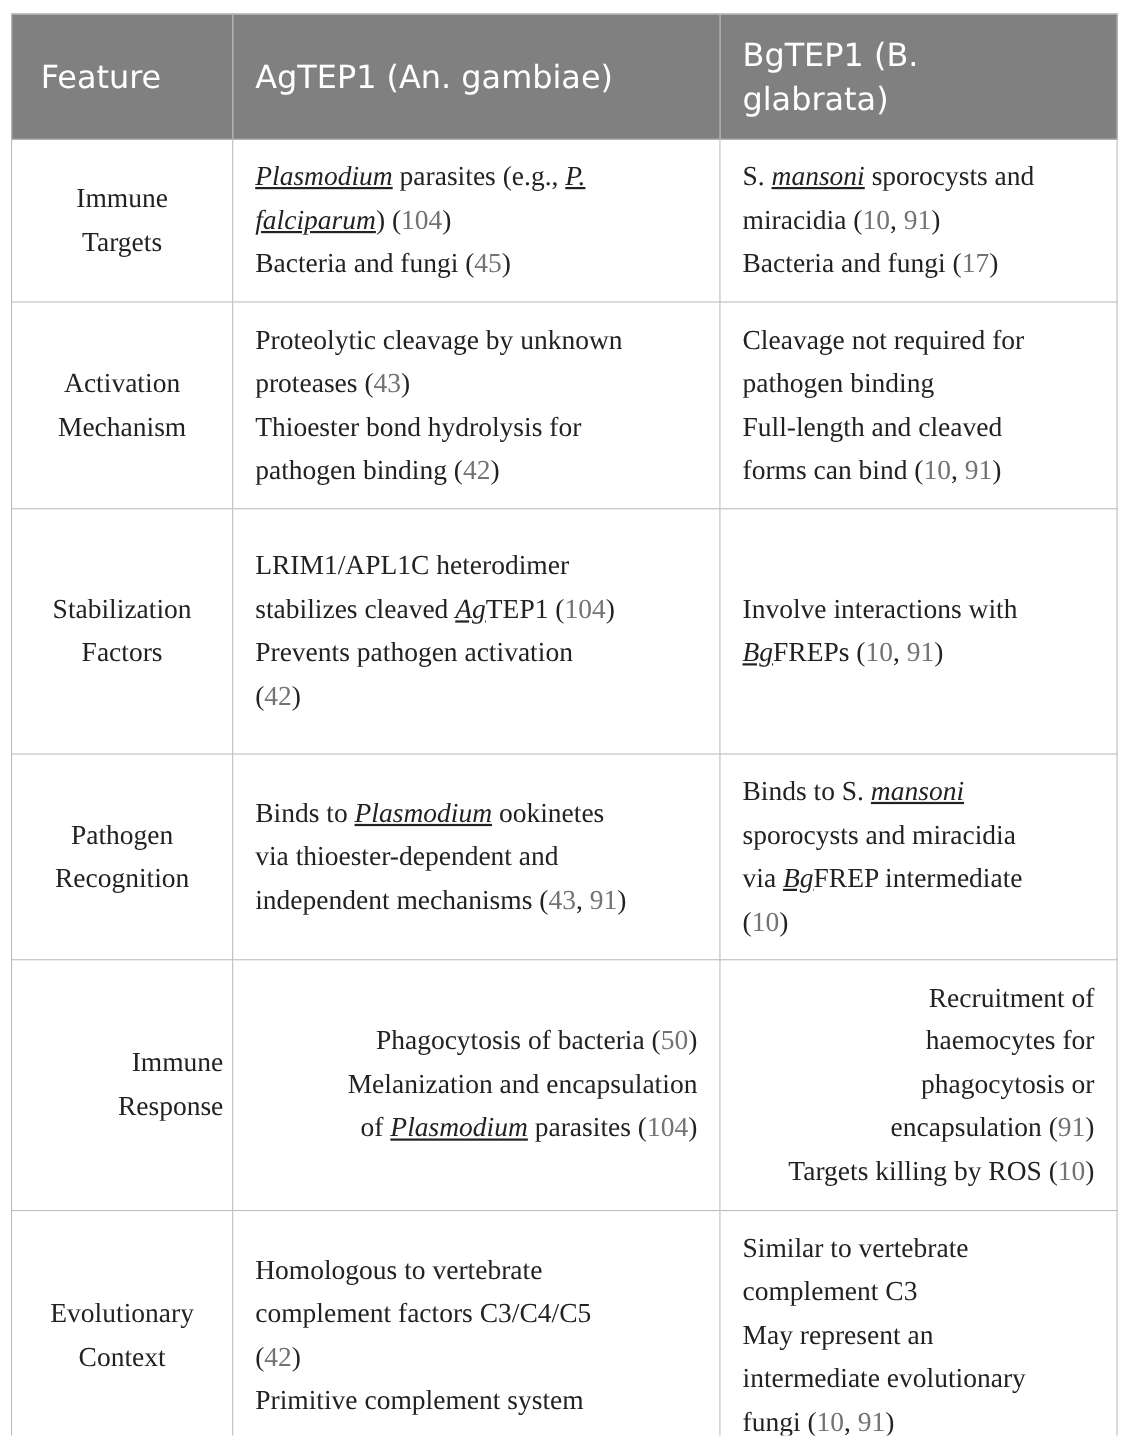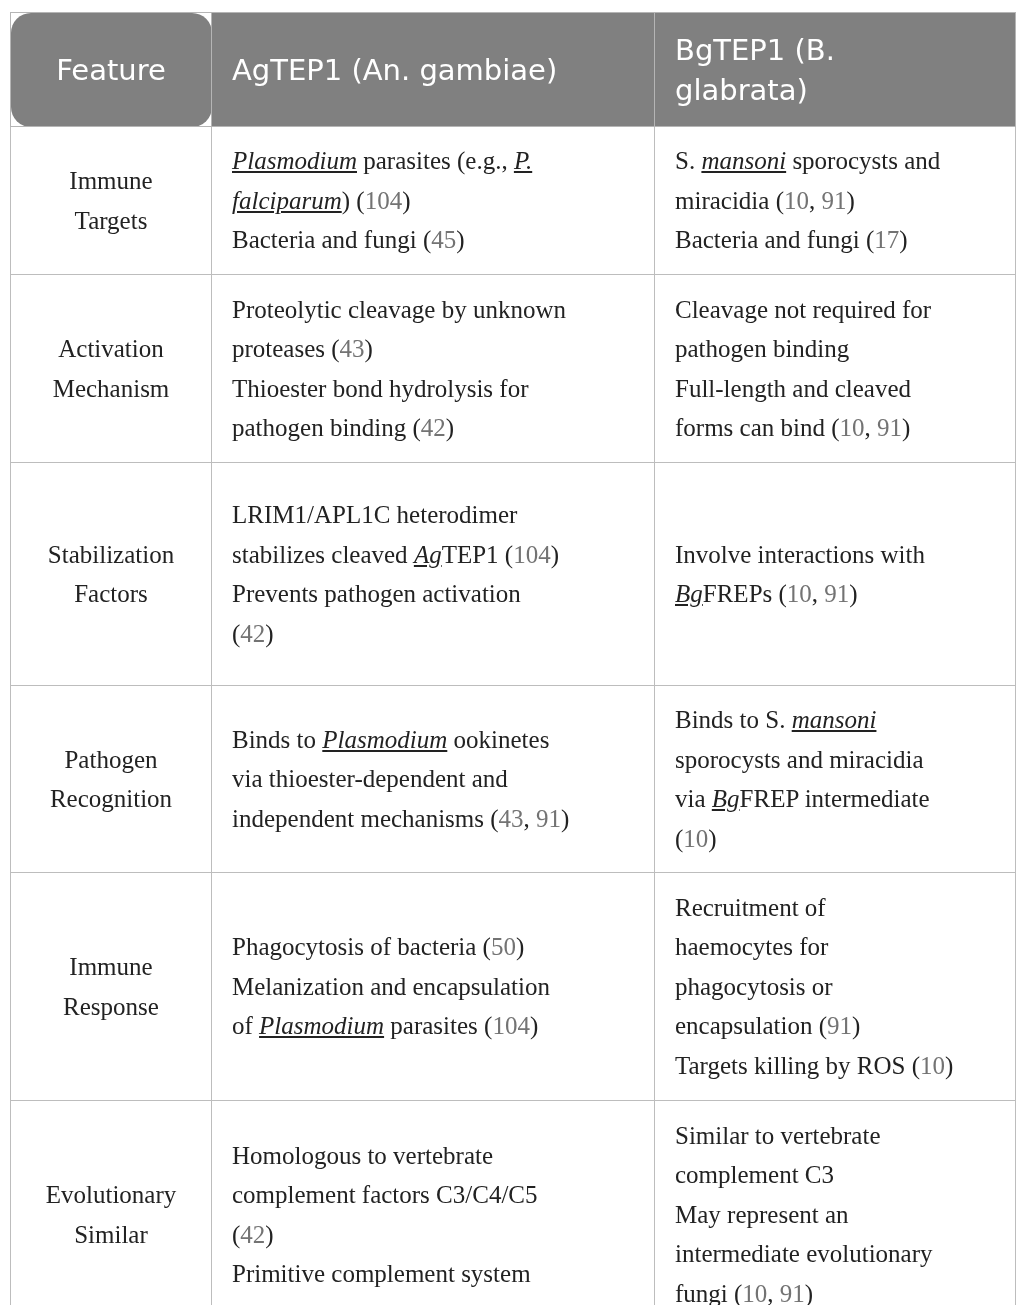--- a/index.html
+++ b/index.html
@@ -11,36 +11,36 @@
   table.tbl col.c1 { width: 201px; }
   table.tbl col.c2 { width: 443px; }
   table.tbl col.c3 { width: 361px; }
   thead th {
     background: #808080; color: #ffffff;
     font-family: "DejaVu Sans", sans-serif; font-weight: normal;
     font-size: 29px; line-height: 40px; text-align: left;
     padding: 0 20px; height: 114px; box-sizing: border-box;
     border: 1px solid #b5b5b5; vertical-align: middle;
   }
-  thead th.feature { text-align: center; padding: 0 10px; border-radius: 20px; }
+  thead th.feature { padding: 0 26px; }
   tbody td {
     font-family: "Liberation Serif", serif; color: #222222;
     font-size: 25px; line-height: 39.5px;
     border: 1.5px solid #bdbdbd; vertical-align: middle;
     padding: 12px 20px; box-sizing: border-box;
   }
   tbody td.feature { text-align: center; padding: 12px 8px; }
   .ref { color: #737373; }
   .it { font-style: italic; text-decoration: underline; }
   .line { display: block; }
   tr.r1 td { height: 148px; }
   tr.r2 td { height: 188px; }
   tr.r3 td { height: 223px; }
   tr.r4 td { height: 187px; }
-  tr.r5 td { height: 228px; }
+  tr.r5 td { height: 228px; text-align: right; }
   tr.r6 td { height: 228px; }
 </style>
 </head>
 <body>
 
 <table class="tbl">
   <colgroup>
       <col class="c1">
       <col class="c2">
       <col class="c3">
@@ -137,21 +137,21 @@
           <span class="line"><span>Recruitment of</span></span>
           <span class="line"><span>haemocytes for</span></span>
           <span class="line"><span>phagocytosis or</span></span>
           <span class="line"><span>encapsulation (</span><span class="ref">91</span><span>)</span></span>
           <span class="line"><span>Targets killing by ROS (</span><span class="ref">10</span><span>)</span></span>
         </td>
     </tr>
     <tr class="r6">
       <td class="feature">
           <span class="line">Evolutionary</span>
-          <span class="line">Similar</span>
+          <span class="line">Context</span>
         </td>
       <td>
           <span class="line"><span>Homologous to vertebrate</span></span>
           <span class="line"><span>complement factors C3/C4/C5</span></span>
           <span class="line"><span>(</span><span class="ref">42</span><span>)</span></span>
           <span class="line"><span>Primitive complement system</span></span>
         </td>
       <td>
           <span class="line"><span>Similar to vertebrate</span></span>
           <span class="line"><span>complement C3</span></span>

